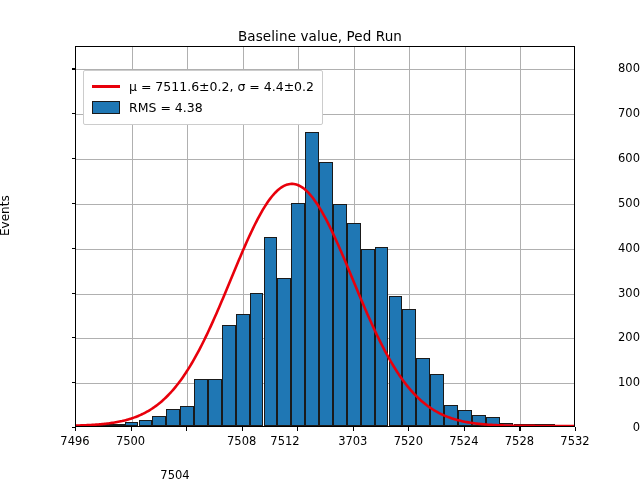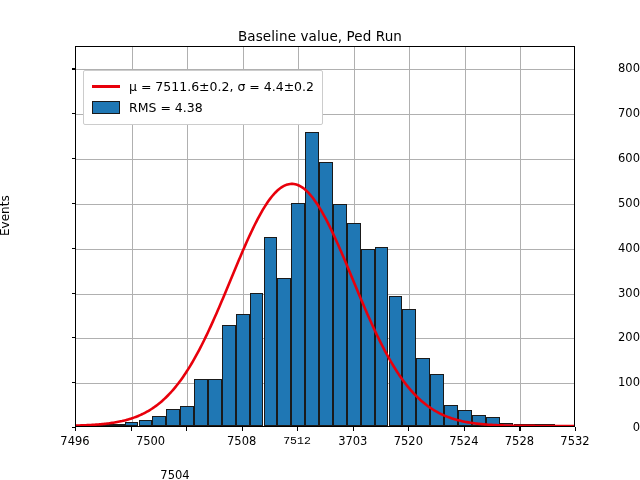--- a/index.html
+++ b/index.html
@@ -230,27 +230,27 @@
       <div class="ytick-label" style="top: 158.059px; width: 64px;">600</div>
       <div class="ytick-mark" style="top: 158.059px;"></div>
       <div class="ytick-label" style="top: 113.235px; width: 64px;">700</div>
       <div class="ytick-mark" style="top: 113.235px;"></div>
       <div class="ytick-label" style="top: 68.4118px; width: 60px;">800</div>
       <div class="ytick-mark" style="top: 68.4118px;"></div>
     </div>
   <div id="x-axis">
       <div class="xtick-label" style="left: 75px; top: 434px;">7496</div>
       <div class="xtick-mark" style="left: 75px;"></div>
-      <div class="xtick-label" style="left: 130.556px; top: 434px; margin-left: 20px;">7500</div>
+      <div class="xtick-label" style="left: 130.556px; top: 434px;">7500</div>
       <div class="xtick-mark" style="left: 130.556px;"></div>
       <div class="xtick-label" style="left: 175px; top: 434px; margin-top: 34px;">7504</div>
       <div class="xtick-mark" style="left: 186.111px;"></div>
       <div class="xtick-label" style="left: 241.667px; top: 434px;">7508</div>
       <div class="xtick-mark" style="left: 241.667px;"></div>
-      <div class="xtick-label" style="left: 297px; top: 434px; font-family: Liberation Mono, monospace;">7512</div>
+      <div class="xtick-label" style="left: 285px; top: 434px;">7512</div>
       <div class="xtick-mark" style="left: 297.222px;"></div>
       <div class="xtick-label" style="left: 352.778px; top: 434px;">3703</div>
       <div class="xtick-mark" style="left: 352.778px;"></div>
       <div class="xtick-label" style="left: 408.333px; top: 434px;">7520</div>
       <div class="xtick-mark" style="left: 408.333px;"></div>
       <div class="xtick-label" style="left: 463.889px; top: 434px;">7524</div>
       <div class="xtick-mark" style="left: 463.889px;"></div>
       <div class="xtick-label" style="left: 519.444px; top: 434px;">7528</div>
       <div class="xtick-mark" style="left: 519.444px;"></div>
       <div class="xtick-label" style="left: 575px; top: 434px;">7532</div>

